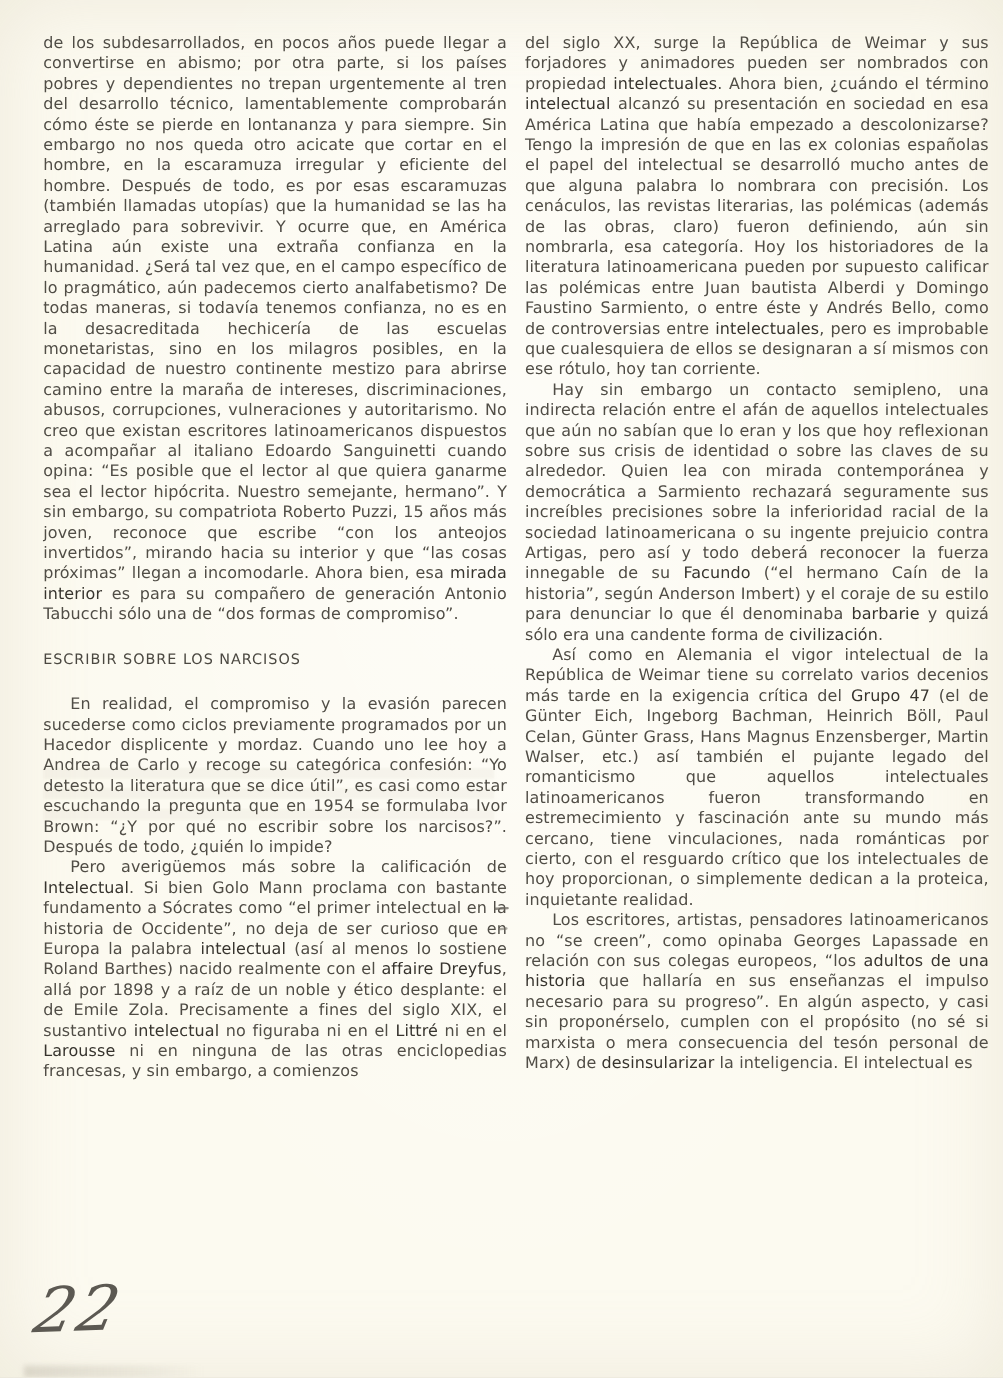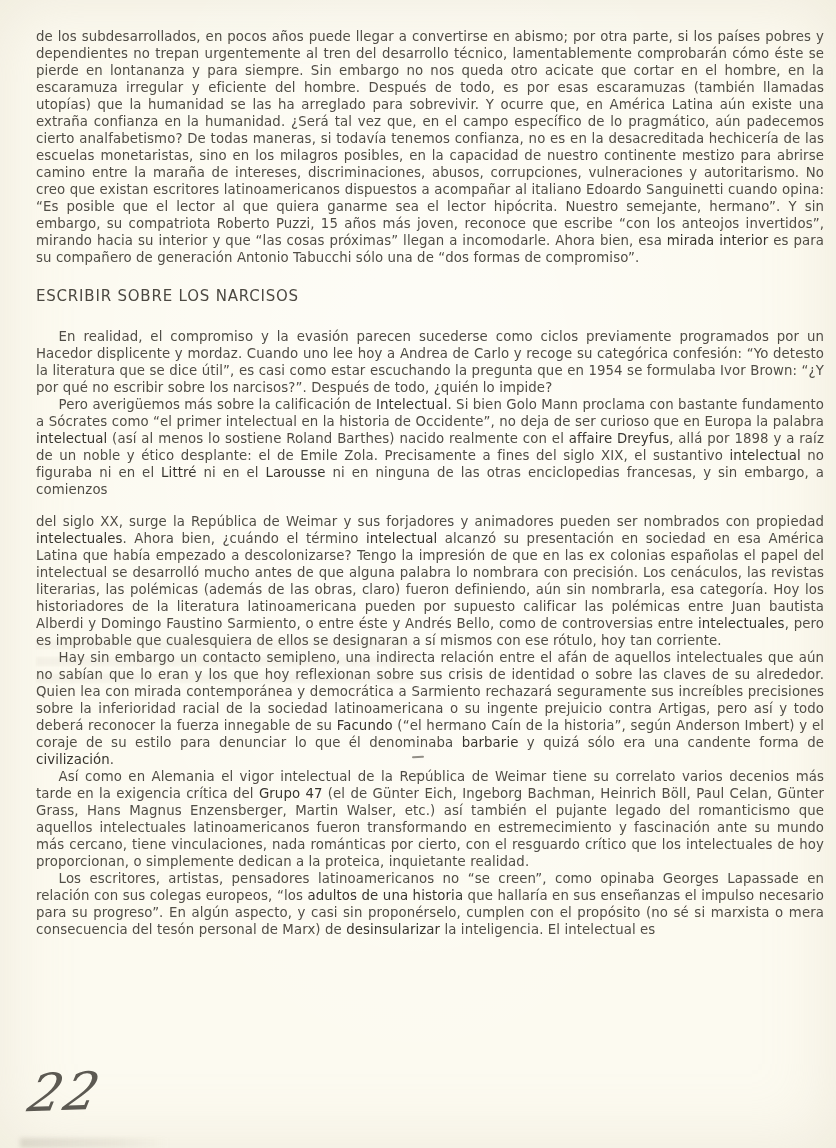--- a/index.html
+++ b/index.html
@@ -19,38 +19,37 @@
     font-family: "DejaVu Sans", "Liberation Sans", sans-serif;
     color: #504d46;
   }
   .columns {
     position: absolute;
     top: 28px;
     left: 36px;
     right: 12px;
     display: flex;
     gap: 15px;
-    flex-direction: column;
   }
   .column {
     flex: 1 1 0;
     min-width: 0;
   }
   .para {
     margin: 0;
     font-size: 13.3px;
     line-height: 17px;
     text-align: justify;
     letter-spacing: 0.1px;
   }
   .para.indent { text-indent: 1.7em; }
   .para .bold { font-weight: 400; color: #37342e; }
   .section-heading {
     margin: 21px 0 23px 0;
-    font-size: 15px;
+    font-size: 12px;
     font-weight: 400;
     letter-spacing: 0.8px;
     color: #4b4841;
   }
   .page-number {
     position: absolute;
     left: 30px;
     top: 1066px;
     font-family: "DejaVu Serif", serif;
     font-style: italic;

